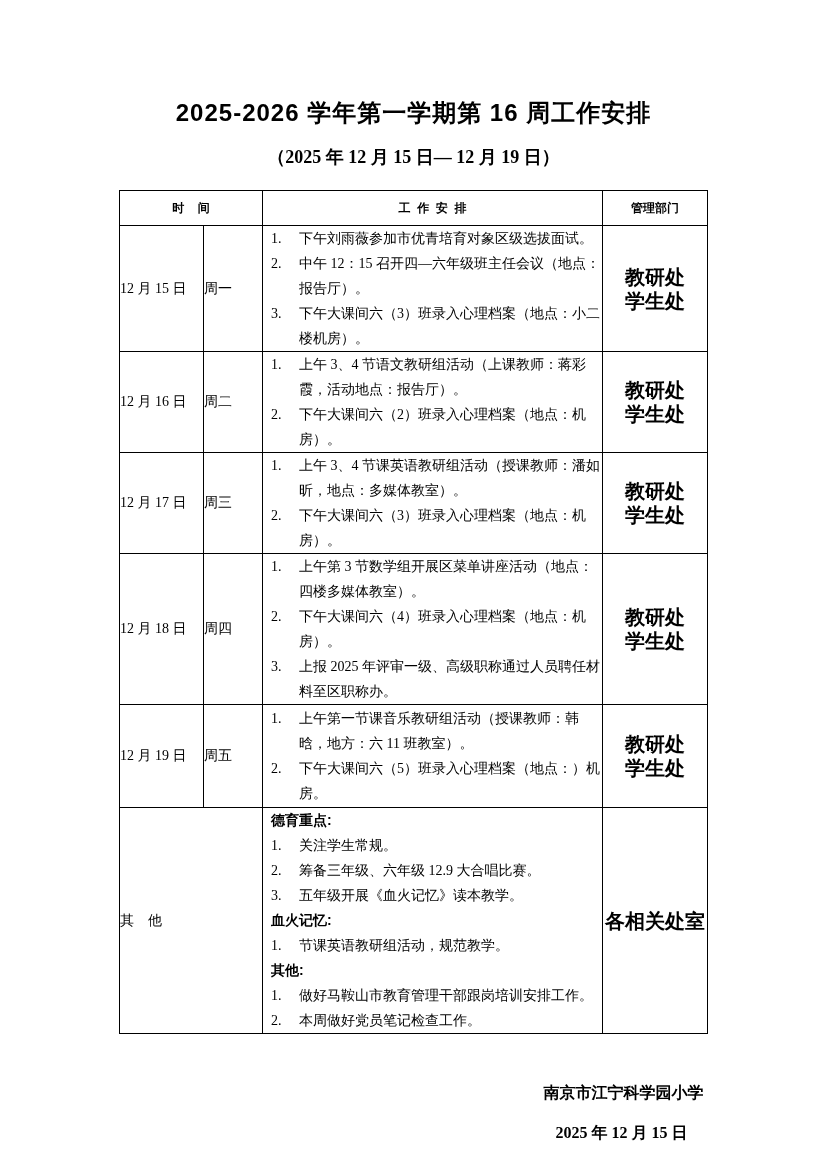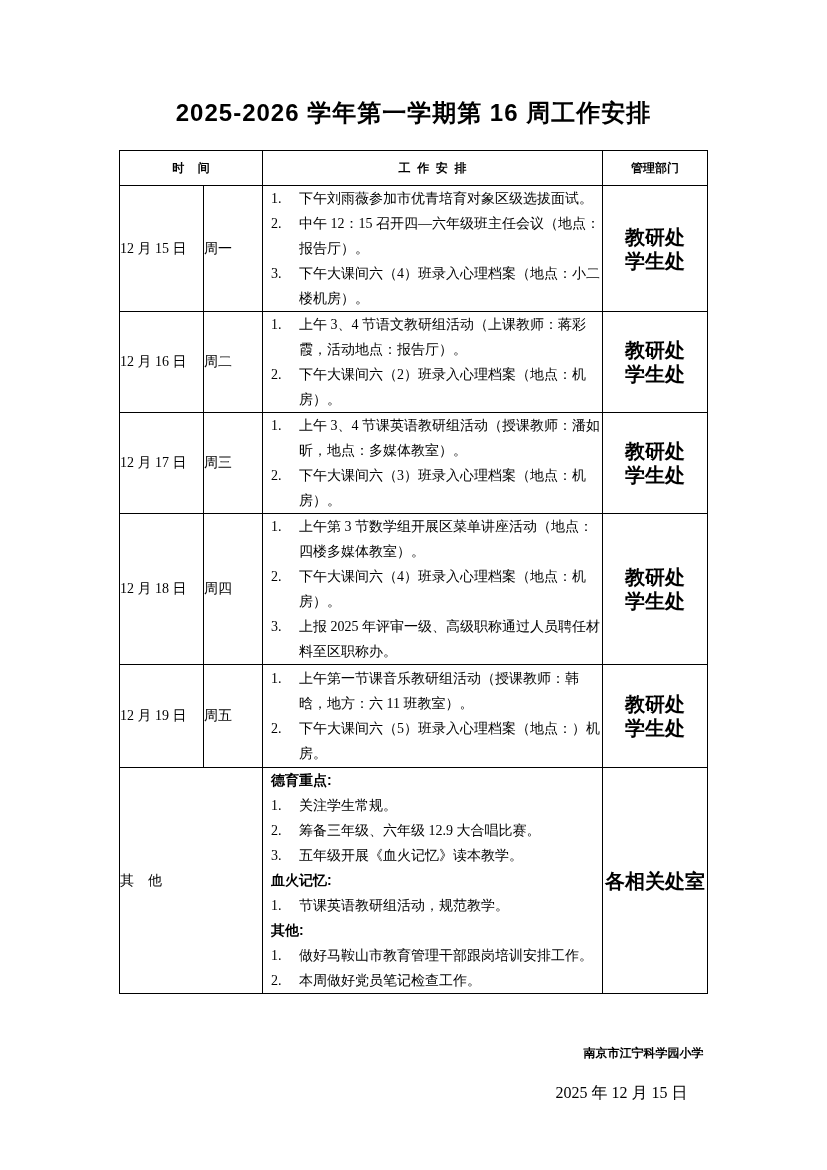--- a/index.html
+++ b/index.html
@@ -104,38 +104,39 @@
   tr.r5 { height: 103px; }
   tr.r6 { height: 215px; }
   .footer {
     width: 588px;
     margin: 46px auto 0 auto;
     text-align: right;
   }
   .footer .school {
     font-family: "Liberation Sans", "DejaVu Sans", sans-serif;
     font-weight: 700;
-    font-size: 12px;
+    font-size: 16px;
     line-height: 26px;
     padding-right: 4px;
   }
   .footer .date {
-    font-weight: 400;
+    font-weight: 700;
     font-size: 16px;
     line-height: 26px;
     margin-top: 14px;
     padding-right: 20px;
   }
 </style>
 </head>
 <body>
 
 <div class="page">
 
   <div class="title">2025-2026 学年第一学期第 16 周工作安排</div>
+  <div class="subtitle">（2025 年 12 月 15 日— 12 月 19 日）</div>
 
   <table class="schedule">
     <colgroup>
       <col class="c-date">
         <col class="c-wd">
         <col class="c-work">
         <col class="c-dept">
     </colgroup>
     <thead>
       <tr>
@@ -146,21 +147,21 @@
     </thead>
     <tbody>
 
       <tr class="r1">
         <td class="date">12 月 15 日</td>
         <td class="wd">周一</td>
         <td class="work">
           <ol class="items">
             <li>下午刘雨薇参加市优青培育对象区级选拔面试。</li>
             <li>中午 12：15 召开四—六年级班主任会议（地点：报告厅）。</li>
-            <li>下午大课间六（4）班录入心理档案（地点：小二楼机房）。</li>
+            <li>下午大课间六（3）班录入心理档案（地点：小二楼机房）。</li>
           </ol>
         </td>
         <td class="dept">教研处
 学生处</td>
       </tr>
 
       <tr class="r2">
         <td class="date">12 月 16 日</td>
         <td class="wd">周二</td>
         <td class="work">

